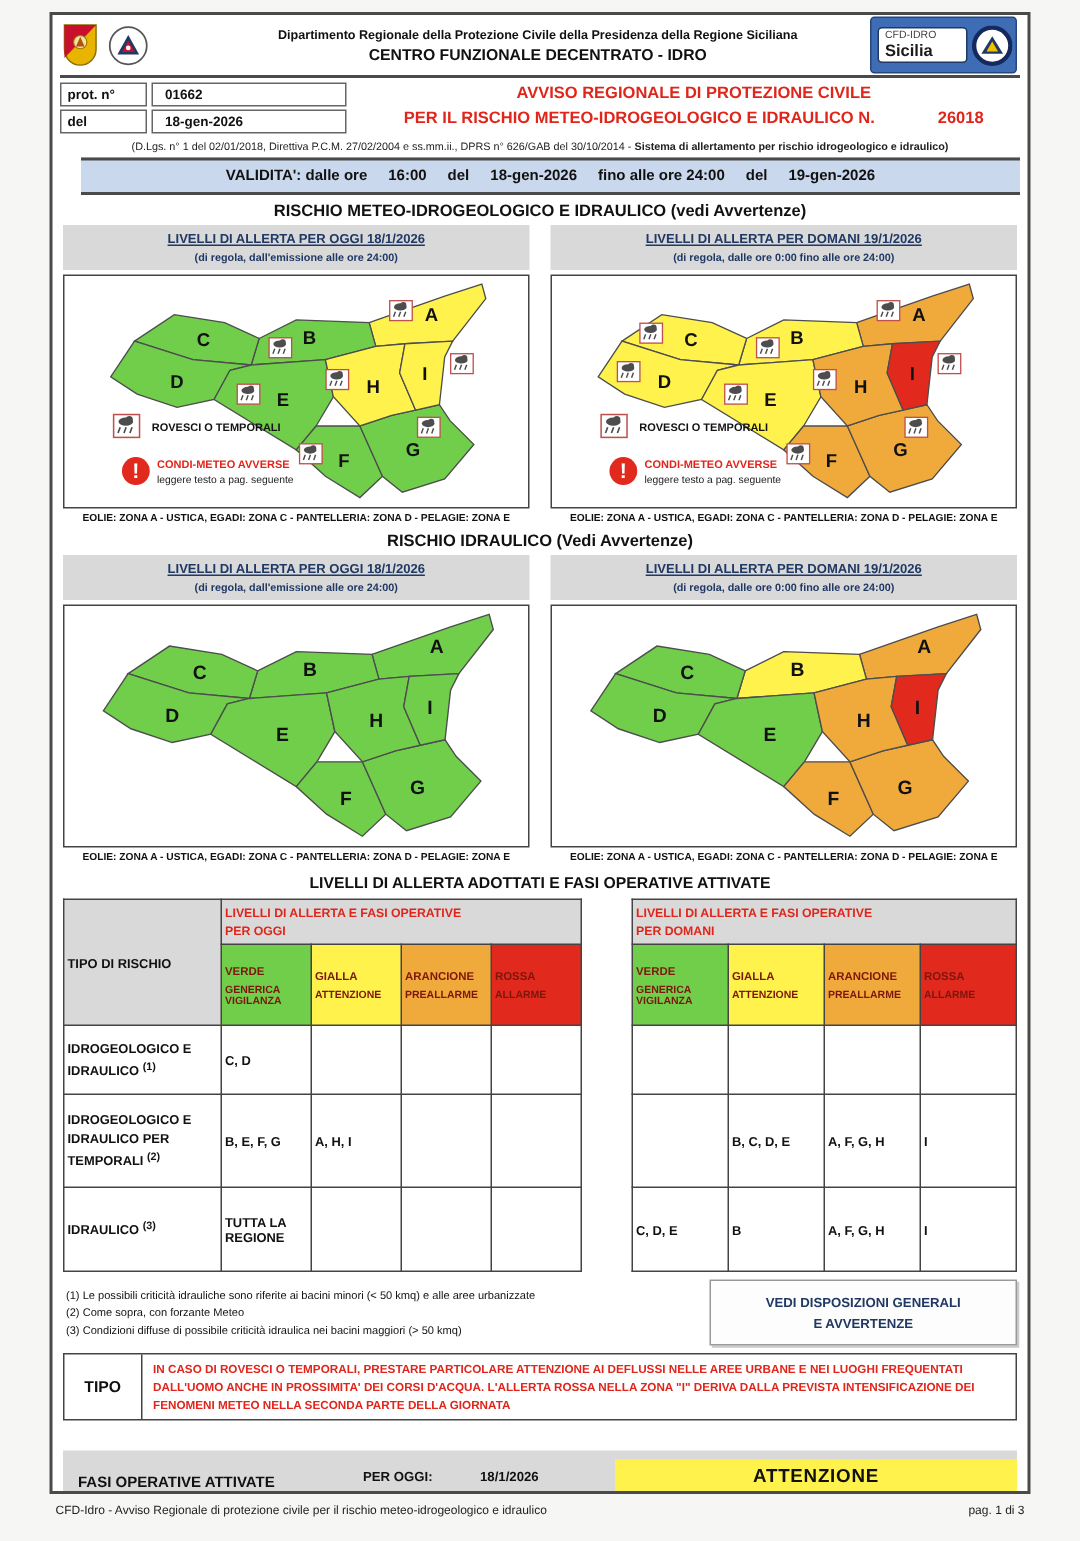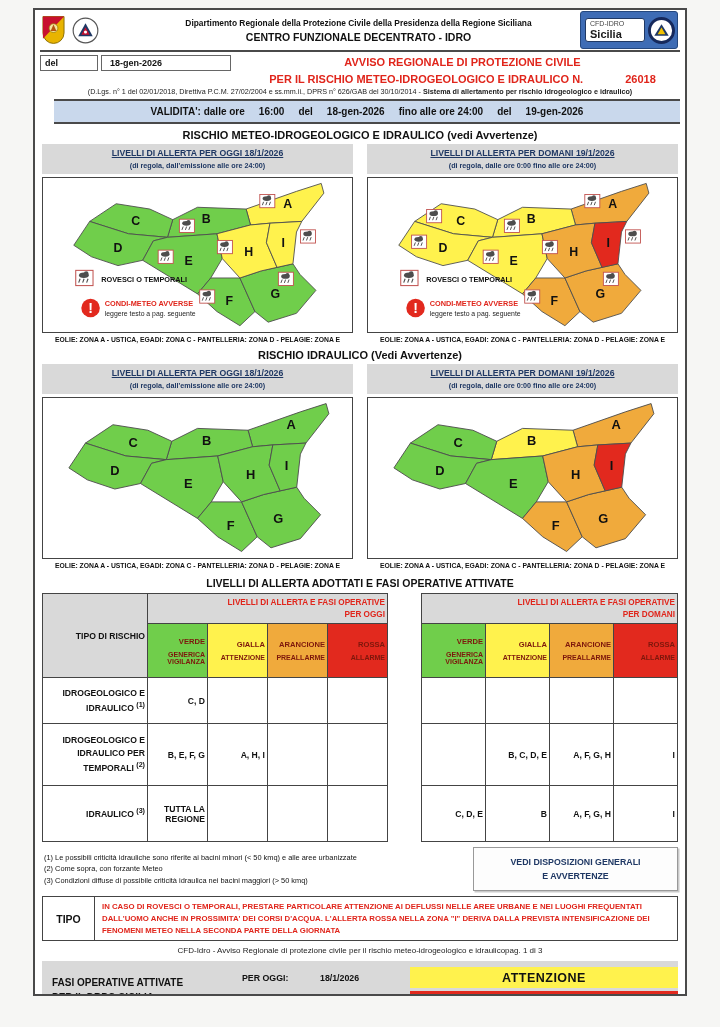--- a/index.html
+++ b/index.html
@@ -45,21 +45,21 @@
   .zl{font-size:14px;font-weight:bold;fill:#111;text-anchor:middle}
   .lgd{font-size:8.3px;font-weight:bold;fill:#111}
   .lgd2{font-size:7.8px;fill:#222}
   .lgdred{fill:#e0251b}
   .eolie{font-size:6.8px;font-weight:bold;text-align:center;padding:3px 0 1px}
 
   
   .tbl-title{text-align:center;font-weight:bold;font-size:10.5px;padding:7px 0 4px}
   .tbl-wrap{display:flex;justify-content:space-between;padding:0 2px}
   table{border-collapse:collapse}
-  .alert-tbl td{border:1.2px solid #444;text-align:right;vertical-align:middle;padding:1px 2px}
+  .alert-tbl td{border:1.2px solid #444;text-align:left;vertical-align:middle;padding:1px 2px}
   .tipo{width:105px;background:#d9d9d9;font-weight:bold;font-size:8.6px}
   .grp{background:#d9d9d9;color:#e0251b;font-weight:bold;font-size:8.2px;height:30px;line-height:1.4}
   .lvl{width:60px;height:54px;font-weight:bold;color:#7d170c}
   .rt .lvl{width:64px}
   .lvl .n{font-size:7.6px}
   .lvl .p{font-size:7px;margin-top:5px}
   .rowlbl{font-weight:bold;font-size:8.6px;line-height:1.5;padding:0 4px}
   .cellv{font-weight:bold;font-size:8.6px}
   .r1{height:46px}.r2{height:62px}.r3{height:56px}
 
@@ -72,21 +72,21 @@
   .note-row{display:flex;border:1.5px solid #444;margin:3px 2px 0}
   .note-lbl{width:52px;border-right:1.5px solid #444;display:flex;align-items:center;justify-content:center;font-weight:bold;font-size:10.5px}
   .note-txt{flex:1;color:#e0251b;font-weight:bold;font-size:7.8px;line-height:1.5;padding:4px 7px}
 
   
   .fasi{display:grid;grid-template-columns:190px 168px 1fr;grid-auto-rows:21px;row-gap:3px;background:#d9d9d9;margin:20px 2px 0;padding:6px 0 6px 10px;align-items:center}
   .fasi-lbl{grid-row:1/3;font-weight:bold;font-size:10px;line-height:1.5;align-self:center}
   .fasi-when{display:flex;font-weight:bold;font-size:8.8px}
   .fw{width:78px}
   .phase{height:21px;display:flex;align-items:center;justify-content:center;font-weight:bold;font-size:12.5px;letter-spacing:.5px}
-  .pagefoot{position:absolute;left:37px;right:37px;top:946px;display:flex;justify-content:center;font-size:8px;color:#222}
+  .pagefoot{position:absolute;left:37px;right:37px;top:1002px;display:flex;justify-content:space-between;font-size:8px;color:#222}
 </style>
 </head>
 <body>
 
 <div class="page">
 
   <div class="hdr">
     <div class="hdr-logos">
       <svg width="23" height="30" viewBox="0 0 24 30">
         <path d="M1,1 h22 v17 a11,11 0 0 1 -22,0 z" fill="#e8b400" stroke="#8a6d00" stroke-width="1"></path>
@@ -113,20 +113,24 @@
       <svg width="27" height="27" viewBox="0 0 28 28">
         <circle cx="14" cy="14" r="12.5" fill="#fff" stroke="#16295c" stroke-width="3"></circle>
         <path d="M14,7.5 L21.5,19.5 H6.5 z" fill="#1f3864"></path>
         <path d="M14,11 L18,18 H10 z" fill="#f2c200"></path>
       </svg>
     </div>
   </div>
 
   <div class="prot-area">
     <div class="prot-box">
+      <div class="prot-row">
+        <span class="pc-l">prot. n°</span>
+        <span class="pc-v">01662</span>
+      </div>
       <div class="prot-row">
         <span class="pc-l">del</span>
         <span class="pc-v">18-gen-2026</span>
       </div>
     </div>
     <div class="titles">
       <div class="t1 red-txt">AVVISO REGIONALE DI PROTEZIONE CIVILE</div>
       <div class="t2 red-txt">
         <span>PER IL RISCHIO METEO-IDROGEOLOGICO E IDRAULICO N.</span><span class="t-num">26018</span>
       </div>

